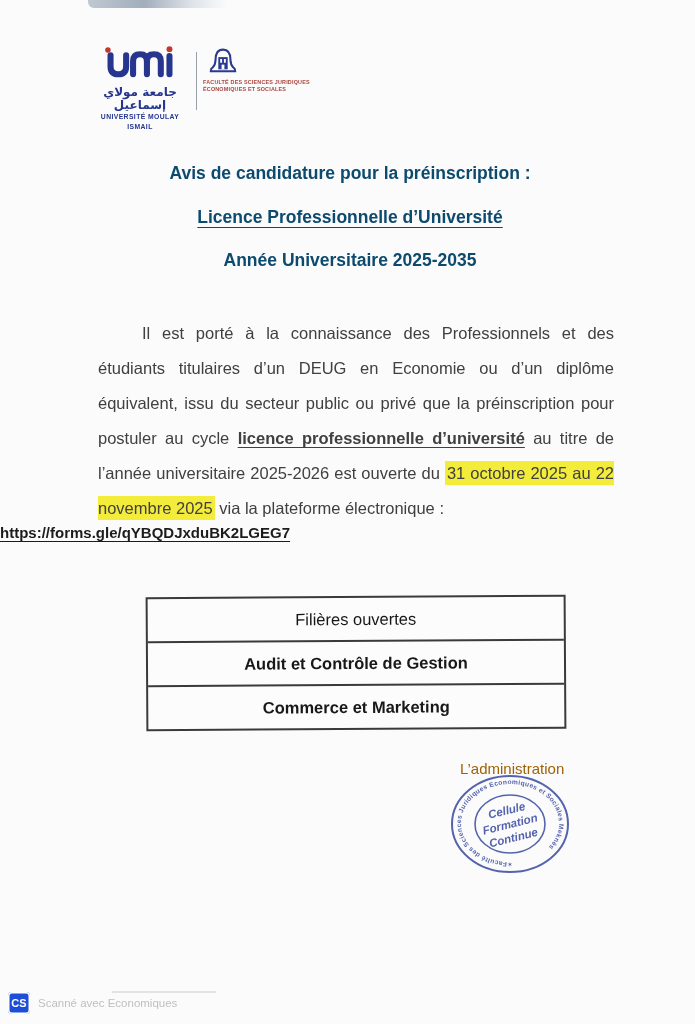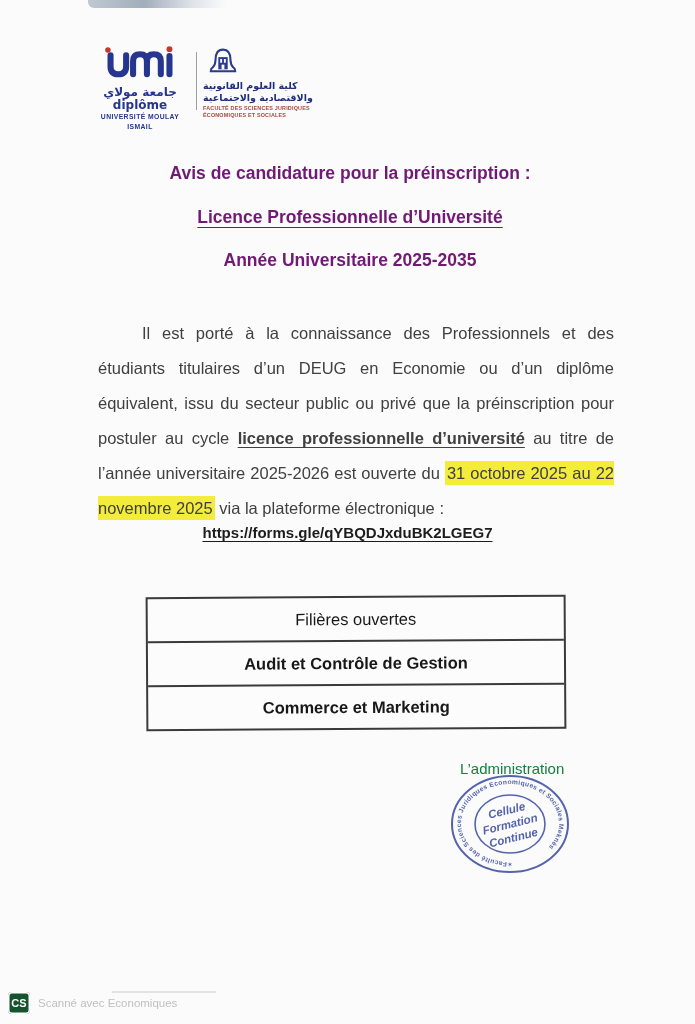--- a/index.html
+++ b/index.html
@@ -25,62 +25,62 @@
   .header-left{left:88px;top:44px;width:104px;text-align:center;}
   .header-right{left:203px;top:44px;width:124px;}
   .logo-divider{left:196px;top:52px;width:1px;height:58px;background:#9aa0a8;}
   .umi-arabic{font-family:"DejaVu Sans",sans-serif;font-size:12px;font-weight:bold;color:#26368f;line-height:13px;}
   .umi-latin{font-size:6.8px;font-weight:bold;color:#26368f;letter-spacing:.4px;line-height:10px;}
   .fac-arch{margin-left:4px;}
   .fac-arabic{font-family:"DejaVu Sans",sans-serif;font-size:9.5px;font-weight:bold;color:#1f2f7a;line-height:12px;margin-top:2px;}
   .fac-latin{font-size:5.4px;font-weight:bold;color:#a8463c;letter-spacing:.2px;line-height:7px;margin-top:1px;}
 
   
-  .title-line{left:60px;width:580px;text-align:center;font-weight:bold;font-size:17.5px;color:#701a75;}
+  .title-line{left:60px;width:580px;text-align:center;font-weight:bold;font-size:17.5px;color:#0c4a6e;}
   .t1{top:163px;}
   .t2{top:207px;text-decoration:underline;text-underline-offset:4px;}
   .t3{top:250px;}
 
   
   .body-par{
     left:98px;top:316px;width:516px;
     font-size:16.5px;line-height:35px;
     text-align:justify;text-indent:44px;
     color:#404040;
   }
   .seg-bold-underline{font-weight:bold;text-decoration:underline;text-underline-offset:3px;}
   .seg-highlight{background:#f4ec3a;padding:3px 2px;}
 
   
-  .link-row{left:0;top:524px;width:695px;text-align:center;}
+  .link-row{left:0;top:524px;width:695px;}
   .reg-link{font-size:15px;font-weight:600;color:#1c1c1c;text-decoration:underline;text-underline-offset:3px;}
 
   
   .filieres-table{
     left:146px;top:596px;width:416px;
     border:2px solid #3a3a3a;
     transform:rotate(-.35deg);
     background:rgba(255,255,255,.4);
   }
   .filieres-table .row{
     height:42px;display:flex;align-items:center;justify-content:center;
     font-size:16.5px;color:#181818;
   }
   .filieres-table .row + .row{border-top:2px solid #3a3a3a;}
   .filieres-table .row.hdr{font-weight:400;}
   .filieres-table .row.bold{font-weight:bold;}
 
   
-  .admin-label{left:460px;top:760px;font-size:15px;color:#15803d;}
+  .admin-label{left:460px;top:760px;font-size:15px;color:#a16207;}
   .stamp-wrap{left:447px;top:772px;width:126px;height:108px;opacity:.88;}
 
   
   .cs-badge{
     left:8px;top:992px;width:22px;height:22px;
-    background:#14532d;border-radius:4px;
+    background:#1d4ed8;border-radius:4px;
     display:flex;align-items:center;justify-content:center;
     box-shadow:inset 0 0 0 1.5px #fff;
   }
   .cs-badge span{color:#fff;font-weight:bold;font-size:11px;}
   .cs-text{left:38px;top:997px;font-size:11.5px;color:#bfbfbf;}
 </style>
 </head>
 <body>
 
 <div class="abs smudge-top"></div>
@@ -90,35 +90,34 @@
   <svg width="78" height="38" viewBox="0 0 90 42">
     <g fill="none" stroke="#26368f" stroke-width="7" stroke-linecap="round">
       <path d="M11,12 V25 Q11,34 20,34 Q29,34 29,25 V12"></path>
       <path d="M37,34 V19 Q37,11 45,11 Q53,11 53,19 V34"></path>
       <path d="M53,19 Q53,11 61,11 Q69,11 69,19 V34"></path>
       <path d="M79,13 V34"></path>
     </g>
     <circle cx="8" cy="6" r="3.2" fill="#c0392b"></circle>
     <circle cx="79" cy="5" r="3.4" fill="#c0392b"></circle>
   </svg>
-  <div class="umi-arabic">جامعة مولاي diplôme</div>
+  <div class="umi-arabic">جامعة مولاي إسماعيل</div>
   <div class="umi-latin">UNIVERSITÉ MOULAY ISMAIL</div>
 </div>
 
 <div class="abs logo-divider"></div>
 
 <div class="abs header-right">
   <svg class="fac-arch" width="32" height="30" viewBox="0 0 34 32">
     <path d="M4,29 Q4,26 6,25 Q9,22 9,17 Q9,6 17,6 Q25,6 25,17 Q25,22 28,25 Q30,26 30,29 Z" fill="none" stroke="#2a3a8f" stroke-width="2.2"></path>
     <rect x="12" y="14" width="10" height="13" fill="#2a3a8f"></rect>
     <rect x="14" y="16" width="2" height="4" fill="#fff"></rect>
     <rect x="18" y="16" width="2" height="4" fill="#fff"></rect>
     <rect x="15.5" y="22" width="3" height="5" fill="#fff"></rect>
   </svg>
-  <div class="fac-arabic">كلية العلوم القانونية والاقتصادية والاجتماعية</div>
   <div class="fac-latin">FACULTÉ DES SCIENCES JURIDIQUES ÉCONOMIQUES ET SOCIALES</div>
 </div>
 
 <div class="abs title-line t1">Avis de candidature pour la préinscription :</div>
 <div class="abs title-line t2">Licence Professionnelle d’Université</div>
 <div class="abs title-line t3">Année Universitaire 2025-2035</div>
 
 <div class="abs body-par"><span>Il est porté à la connaissance des Professionnels et des étudiants titulaires d’un DEUG en Economie ou d’un diplôme équivalent, issu du secteur public ou privé que la préinscription pour postuler au cycle </span><span class="seg-bold-underline">licence professionnelle d’université</span><span> au titre de l’année universitaire 2025-2026 est ouverte du </span><span class="seg-highlight">31 octobre 2025 au 22 novembre 2025</span><span> via la plateforme électronique :</span></div>
 
 <div class="abs link-row">

